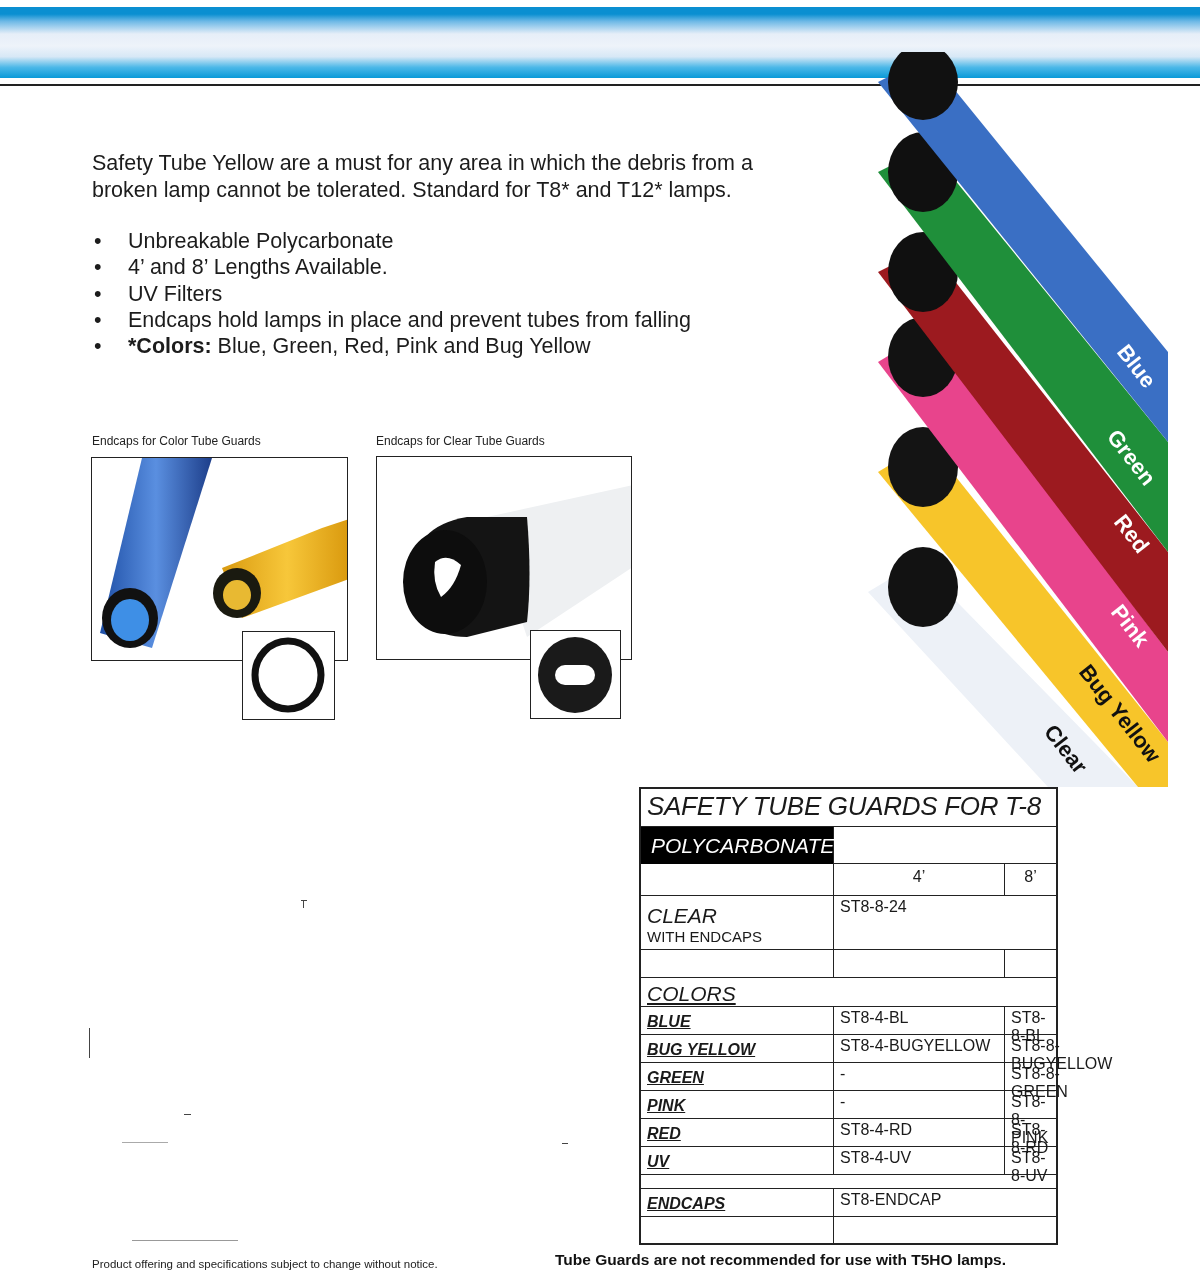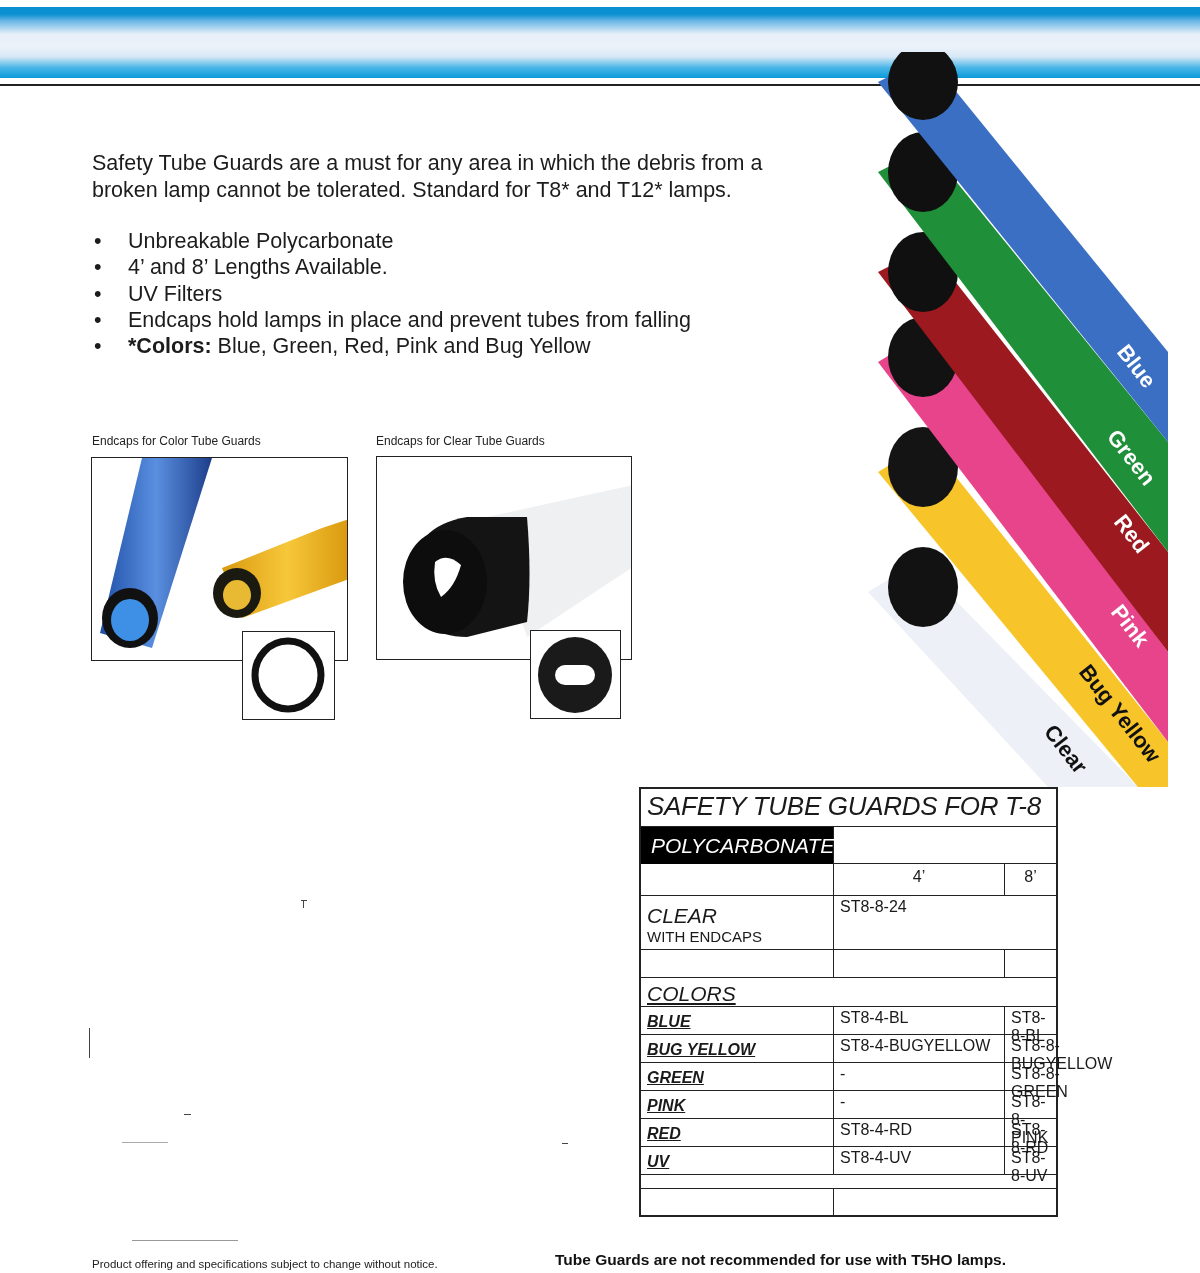--- a/index.html
+++ b/index.html
@@ -67,21 +67,21 @@
   .warning { position: absolute; left: 555px; top: 1251px; font-size: 15.5px; font-weight: bold; color: #111; }
   .short-rule { position: absolute; left: 132px; top: 1240px; width: 106px; height: 1px; background: #999; }
   .artifact { position: absolute; background: #444; }
 </style>
 </head>
 <body>
 
 <div class="banner"></div>
 <div class="rule"></div>
 
-<p class="intro">Safety Tube Guards are a must for any area in which the debris from a broken lamp cannot be tolerated. Standard for T8* and T12* lamps.</p>
+<p class="intro">Safety Tube Yellow are a must for any area in which the debris from a broken lamp cannot be tolerated. Standard for T8* and T12* lamps.</p>
 
 <ul class="bullets">
   <li>
       <span class="dot">•</span>
       <span>Unbreakable Polycarbonate</span>
     </li>
   <li>
       <span class="dot">•</span>
       <span>4’ and 8’ Lengths Available.</span>
     </li>
@@ -235,20 +235,24 @@
     <div class="cell c3">ST8-8-RD</div>
   </div>
   <div class="row" style="height:28px;">
     <div class="cell c1 color-label" style="padding-top:6px;">UV</div>
     <div class="cell c2">ST8-4-UV</div>
     <div class="cell c3">ST8-8-UV</div>
   </div>
   <div class="row" style="height:14px;">
     <div class="cell" style="flex:1;"></div>
   </div>
+  <div class="row" style="height:28px;">
+    <div class="cell c1 color-label" style="padding-top:6px;">ENDCAPS</div>
+    <div class="cell" style="flex:1;">ST8-ENDCAP</div>
+  </div>
   <div class="row" style="height:26px;">
     <div class="cell c1"></div>
     <div class="cell" style="flex:1;"></div>
   </div>
 </div>
 
 <div class="artifact" style="left:89px; top:1028px; width:1px; height:30px;"></div>
 <div class="artifact" style="left:184px; top:1114px; width:7px; height:1px;"></div>
 <div class="artifact" style="left:122px; top:1142px; width:46px; height:1px; background:#aaa;"></div>
 <div class="artifact" style="left:562px; top:1143px; width:6px; height:1px;"></div>

